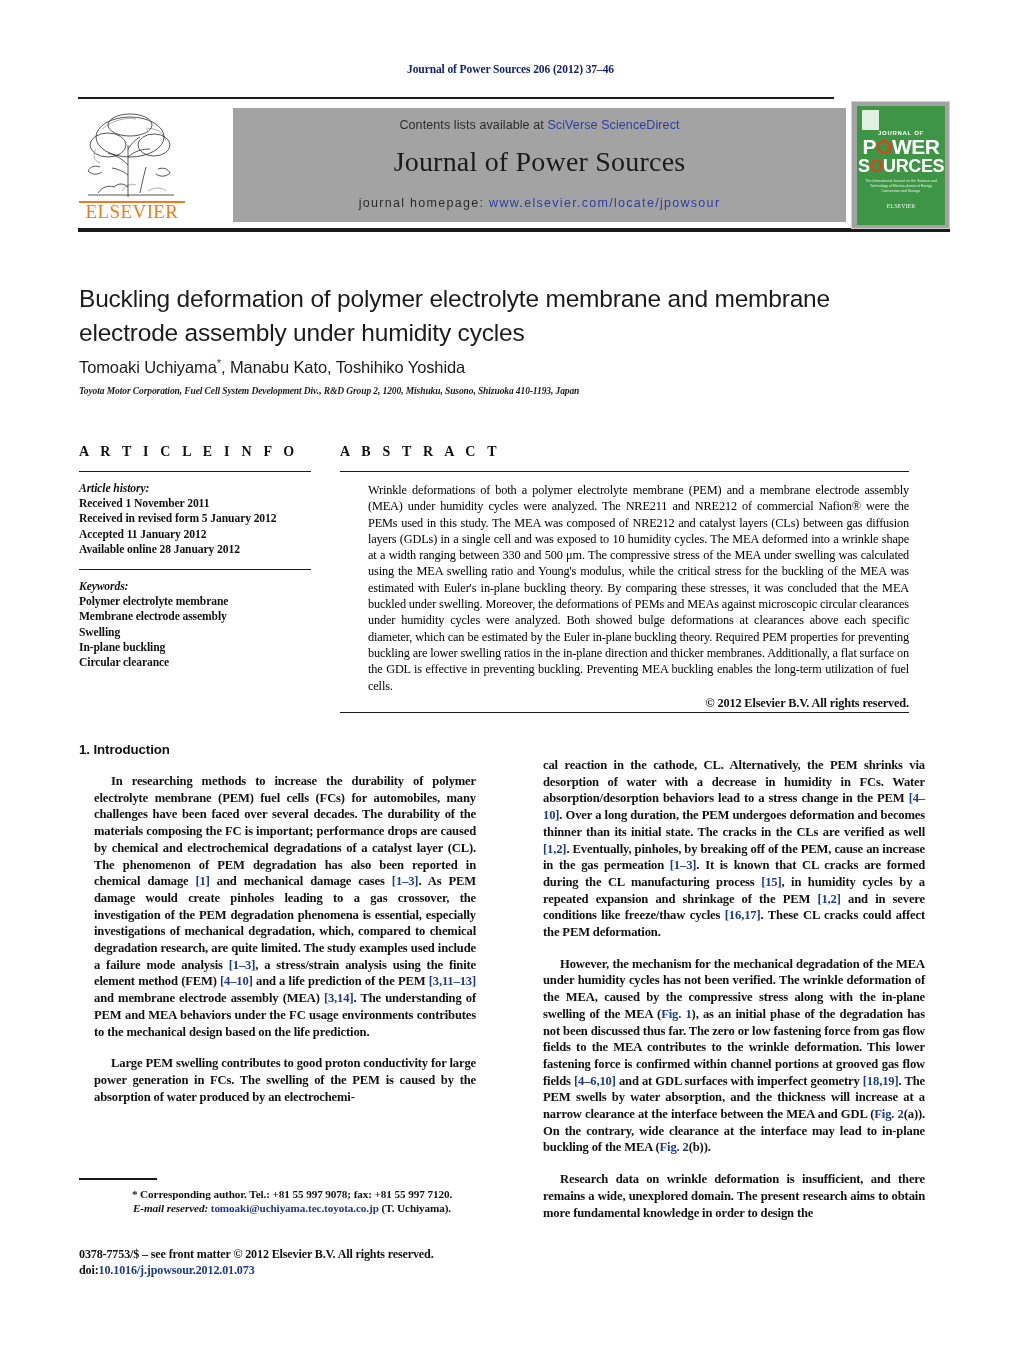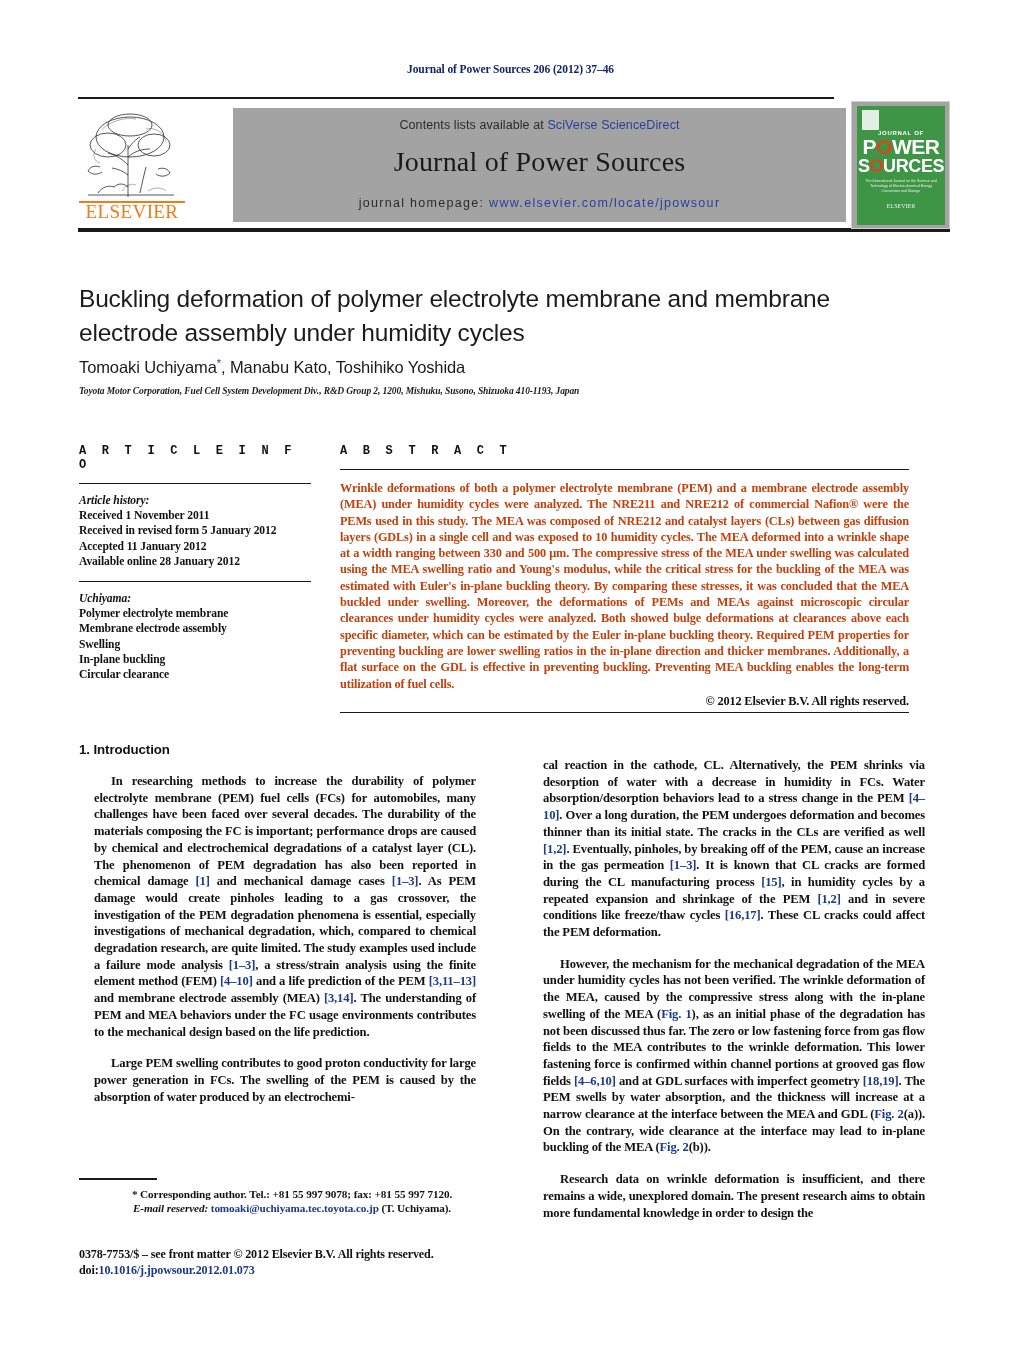--- a/index.html
+++ b/index.html
@@ -250,23 +250,23 @@
     position: absolute;
     left: 79px; top: 444px;
     width: 232px;
   }
   .abs-col {
     position: absolute;
     left: 340px; top: 444px;
     width: 569px;
   }
   .sec-head {
-    font-family: Liberation Mono, monospace;
-    font-weight: bold;
-    font-size: 12px;
+    font-family: Liberation Serif, serif;
+    font-weight: bold;
+    font-size: 14px;
     letter-spacing: 4.2px;
     color: #111;
   }
   .thin-rule {
     height: 1px;
     background: #1a1a1a;
     margin-top: 11px;
   }
   .info-block {
     font-family: "Liberation Serif", serif;
@@ -283,25 +283,26 @@
   .info-kw   { margin-top: 9px; }
   .info-sep {
     height: 1px;
     background: #1a1a1a;
     margin-top: 12px;
   }
   .abstract-body {
     margin-top: 10px;
     font-family: "Liberation Serif", serif;
     font-size: 12.3px;
-    font-weight: bold;
+    font-weight: normal;
     line-height: 16.3px;
     text-align: justify;
-    color: #c2410c;
+    color: #000000;
     letter-spacing: -0.15px;
+    margin-left: 28px;
   }
   .copyright-line {
     margin-top: 2px;
     text-align: right;
     font-family: "Liberation Serif", serif;
     font-size: 12.3px;
     font-weight: bold;
     color: #111;
     letter-spacing: -0.15px;
   }
@@ -455,21 +456,21 @@
     <div class="thin-rule"></div>
     <div class="info-block info-hist">
       <div class="ital">Article history:</div>
       <div>Received 1 November 2011</div>
       <div>Received in revised form 5 January 2012</div>
       <div>Accepted 11 January 2012</div>
       <div>Available online 28 January 2012</div>
     </div>
     <div class="info-sep"></div>
     <div class="info-block info-kw">
-      <div class="ital">Uchiyama:</div>
+      <div class="ital">Keywords:</div>
       <div>Polymer electrolyte membrane</div>
       <div>Membrane electrode assembly</div>
       <div>Swelling</div>
       <div>In-plane buckling</div>
       <div>Circular clearance</div>
     </div>
   </div>
 
   <div class="abs-col">
     <div class="sec-head">A B S T R A C T</div>

